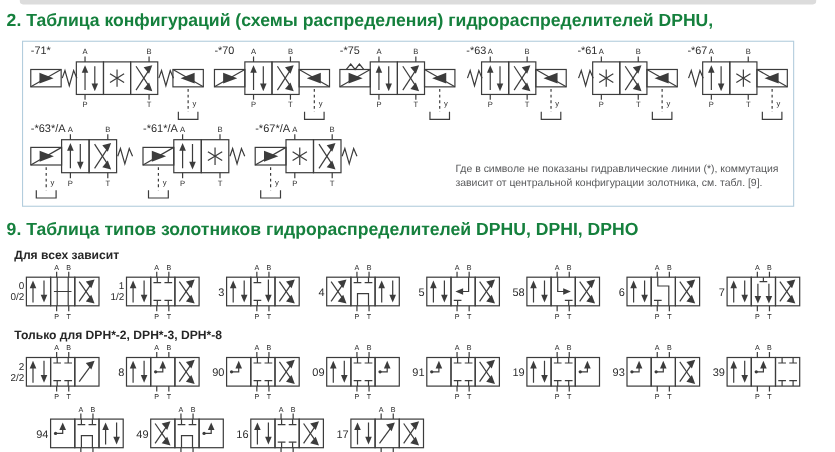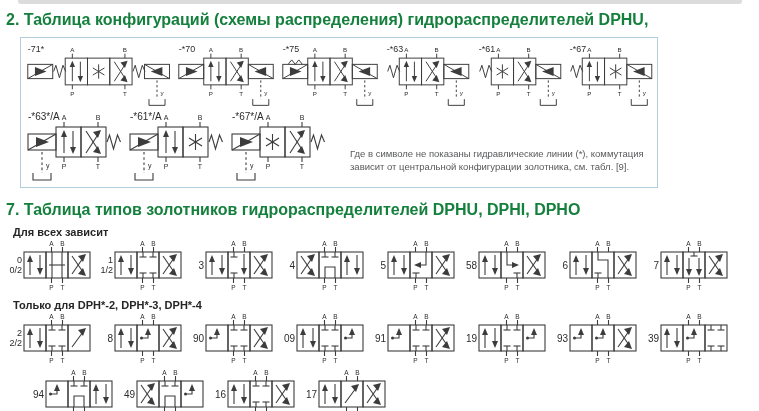--- a/index.html
+++ b/index.html
@@ -7,21 +7,21 @@
   body {
     width:759px; height:411px; overflow:hidden; position:relative;
     background:#ffffff; color:#2c2c2c;
     font-family:"Liberation Sans", sans-serif;
   }
   .top-bar { position:absolute; left:18px; top:0; width:724px; height:4px;
     background:#dcdcdc; border-radius:0 0 3px 3px; }
   .heading { font-size:16px; font-weight:bold; color:#15803d;
     margin:10px 8px 0 6px; line-height:1.22; letter-spacing:0; }
   .heading .hl { display:block; }
-  .panel { margin:7px 0 0 20px; width:638px; height:151px;
+  .panel { margin:7px 0 0 20px; width:702px; height:151px;
     border:1px solid #b3cddd; background:#ffffff; padding:2px 3px 0 5px; }
   .valve-row { display:flex; gap:6px; align-items:flex-start; }
   .valve-row2 { display:flex; align-items:center; }
   .note { width:296px; font-size:9.5px; color:#57585a; line-height:1.32;
     margin:30px 8px 0 auto; }
   .sub { font-size:11px; font-weight:bold; color:#262626; margin:7px 0 0 13px; }
   .spool-row { display:flex; gap:5px; padding-left:8px; margin-top:2px; align-items:flex-start; }
   .row3 { padding-left:30px; }
   svg text { font-family:"Liberation Sans", sans-serif; }
 </style>
@@ -298,21 +298,21 @@
           <path d="M16,41 V62" fill="none" stroke="#3c3c3c" stroke-width="1.1" stroke-dasharray="2.6,2.6"></path>
           <path d="M7,62 v7 h18 v-7" fill="none" stroke="#3c3c3c" stroke-width="1.1"></path>
           <text x="20" y="57" font-size="7" fill="#2c2c2c">y</text>
           <text x="2" y="9" font-size="10" fill="#2c2c2c">-*67*/A</text>
         </svg>
       </div>
     <div class="note">Где в символе не показаны гидравлические линии (*), коммутация зависит от центральной конфигурации золотника, см. табл. [9].</div>
   </div>
 </div>
 
-<div class="heading" style="margin-top:12px;">7. Таблица типов золотников гидрораспределителей DPHU, DPHI, DPHO</div>
+<div class="heading" style="margin-top:12px;">9. Таблица типов золотников гидрораспределителей DPHU, DPHI, DPHO</div>
 
 <div class="sub">Для всех зависит</div>
 <div class="spool-row" id="s-row1">
     <svg width="86" height="52" viewBox="0 0 86 52">
       <text x="14" y="23" font-size="9" fill="#2c2c2c" text-anchor="end">0</text>
       <text x="14" y="33" font-size="9" fill="#2c2c2c" text-anchor="end">0/2</text>
       <rect x="16" y="12" width="22" height="26" fill="none" stroke="#3c3c3c" stroke-width="1.1"></rect>
       <path d="M22,35 V18" fill="none" stroke="#3c3c3c" stroke-width="1.1"></path>
       <polygon points="22,15 19,22 25,22" fill="#3c3c3c"></polygon>
       <path d="M32,15 V32" fill="none" stroke="#3c3c3c" stroke-width="1.1"></path>
@@ -523,21 +523,21 @@
       <text x="43.5" y="5.5" font-size="6.5" fill="#2c2c2c" text-anchor="middle">A</text>
       <path d="M54.5,12 V7" fill="none" stroke="#3c3c3c" stroke-width="1.1"></path>
       <text x="54.5" y="5.5" font-size="6.5" fill="#2c2c2c" text-anchor="middle">B</text>
       <path d="M43.5,38 V43" fill="none" stroke="#3c3c3c" stroke-width="1.1"></path>
       <text x="43.5" y="50" font-size="6.5" fill="#2c2c2c" text-anchor="middle">P</text>
       <path d="M54.5,38 V43" fill="none" stroke="#3c3c3c" stroke-width="1.1"></path>
       <text x="54.5" y="50" font-size="6.5" fill="#2c2c2c" text-anchor="middle">T</text>
     </svg>
   </div>
 
-<div class="sub">Только для DPH*-2, DPH*-3, DPH*-4</div>
+<div class="sub">Только для DPH*-2, DPH*-3, DPH*-8</div>
 <div class="spool-row" id="s-row2">
     <svg width="86" height="52" viewBox="0 0 86 52">
       <text x="14" y="23" font-size="9" fill="#2c2c2c" text-anchor="end">2</text>
       <text x="14" y="33" font-size="9" fill="#2c2c2c" text-anchor="end">2/2</text>
       <rect x="16" y="12" width="22" height="26" fill="none" stroke="#3c3c3c" stroke-width="1.1"></rect>
       <path d="M22,35 V18" fill="none" stroke="#3c3c3c" stroke-width="1.1"></path>
       <polygon points="22,15 19,22 25,22" fill="#3c3c3c"></polygon>
       <path d="M32,15 V32" fill="none" stroke="#3c3c3c" stroke-width="1.1"></path>
       <polygon points="32,35 29,28 35,28" fill="#3c3c3c"></polygon>
       <rect x="38" y="12" width="22" height="26" fill="none" stroke="#3c3c3c" stroke-width="1.1"></rect>

